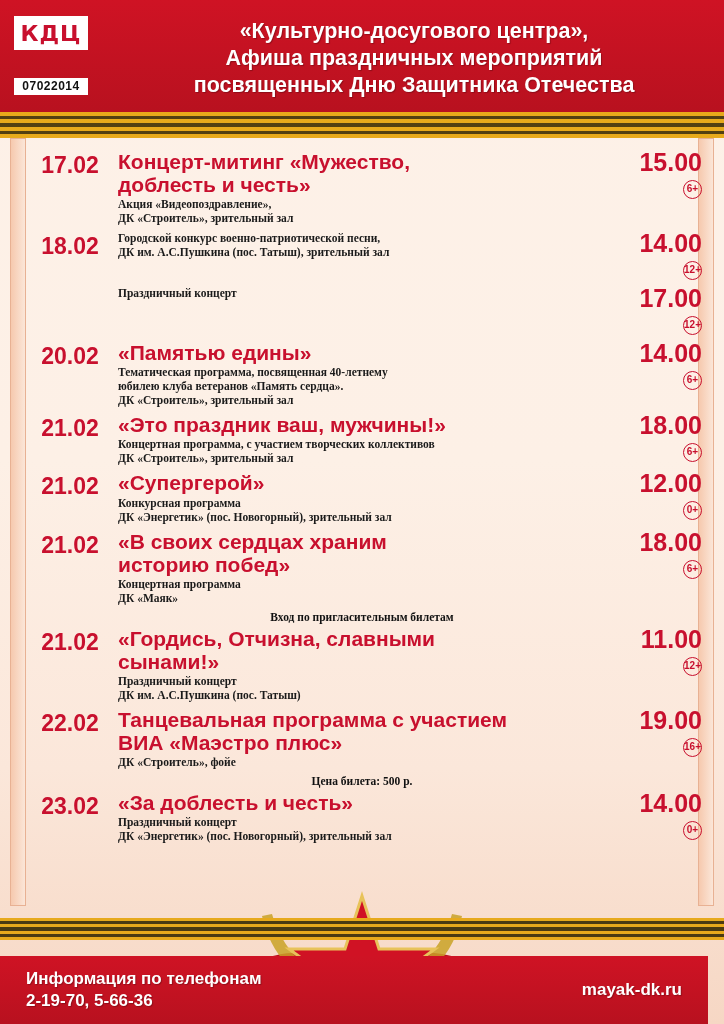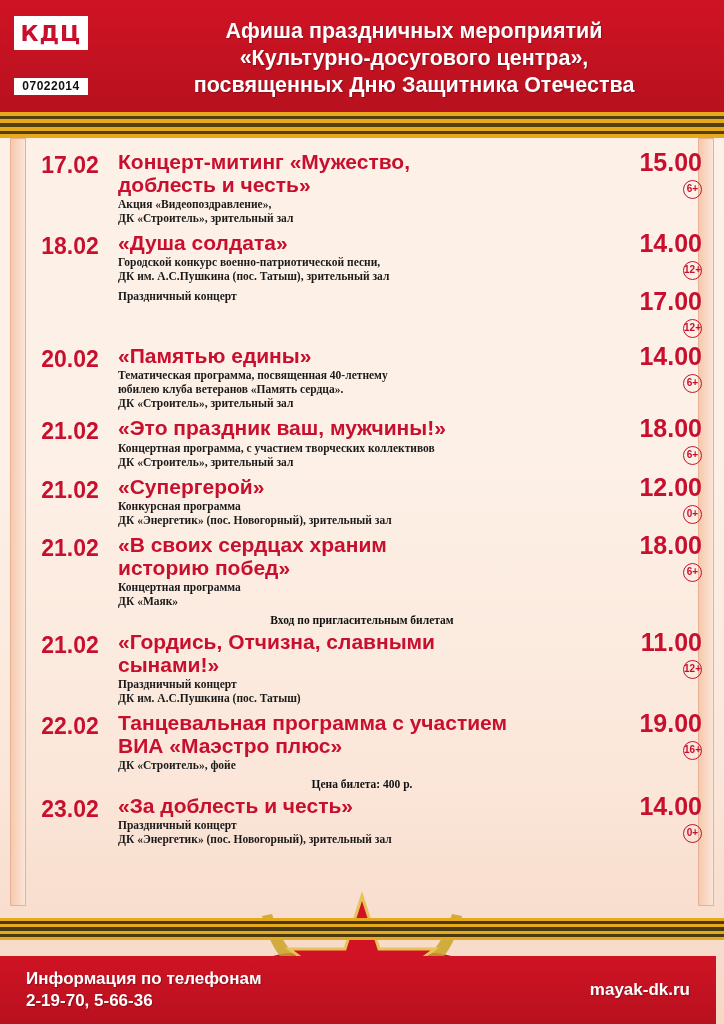--- a/index.html
+++ b/index.html
@@ -170,21 +170,21 @@
     color: #111;
     font-weight: bold;
     font-size: 11.5px;
     margin: 2px 0 4px 0;
     font-family: "Liberation Serif", serif;
   }
 
   
   .footer {
     position: absolute;
-    left: 0; right: 8px; bottom: 0;
+    left: 0; right: 16px; bottom: 0;
     height: 68px;
     background: linear-gradient(180deg,#cf1324 0%, #b8111f 100%);
     color: #fff;
     display: flex;
     align-items: center;
     justify-content: space-between;
     padding: 0 26px;
   }
   .footer-left {
     font-weight: bold;
@@ -227,22 +227,22 @@
 <body>
 
 <div class="poster">
 
   <div class="header">
     <div class="logo">
       <div class="logo-box">КДЦ</div>
       <div class="logo-date">07022014</div>
     </div>
     <div class="header-title">
+      <div>«Культурно-досугового центра»,</div>
       <div>Афиша праздничных мероприятий</div>
-      <div>«Культурно-досугового центра»,</div>
       <div>посвященных Дню Защитника Отечества</div>
     </div>
   </div>
 
   <div class="ribbon">
       <div class="stripes"></div>
     </div>
 
   <div class="frame-left"></div>
   <div class="frame-right"></div>
@@ -254,21 +254,20 @@
           <div class="ev-title">Концерт-митинг «Мужество,
 доблесть и честь»</div>
           <div class="ev-sub">Акция «Видеопоздравление»,
 ДК «Строитель», зрительный зал</div>
         </div>
         <div class="ev-right"><div class="ev-time">15.00</div><span class="ev-age">6+</span></div>
       </div>
       <div class="event">
         <div class="ev-date">18.02</div>
         <div class="ev-body">
-          <div class="ev-title">«Душа солдата»</div>
           <div class="ev-sub">Городской конкурс военно-патриотической песни,
 ДК им. А.С.Пушкина (пос. Татыш), зрительный зал</div>
         </div>
         <div class="ev-right"><div class="ev-time">14.00</div><span class="ev-age">12+</span></div>
       </div>
       <div class="event">
         <div class="ev-date"></div>
         <div class="ev-body">
           <div class="ev-sub">Праздничный концерт</div>
         </div>
@@ -325,21 +324,21 @@
       </div>
       <div class="event">
         <div class="ev-date">22.02</div>
         <div class="ev-body">
           <div class="ev-title">Танцевальная программа с участием
 ВИА «Маэстро плюс»</div>
           <div class="ev-sub">ДК «Строитель», фойе</div>
         </div>
         <div class="ev-right"><div class="ev-time">19.00</div><span class="ev-age">16+</span></div>
       </div>
-      <div class="note">Цена билета: 400 р.</div>
+      <div class="note">Цена билета: 500 р.</div>
       <div class="event">
         <div class="ev-date">23.02</div>
         <div class="ev-body">
           <div class="ev-title">«За доблесть и честь»</div>
           <div class="ev-sub">Праздничный концерт
 ДК «Энергетик» (пос. Новогорный), зрительный зал</div>
         </div>
         <div class="ev-right"><div class="ev-time">14.00</div><span class="ev-age">0+</span></div>
       </div>
     </div>

